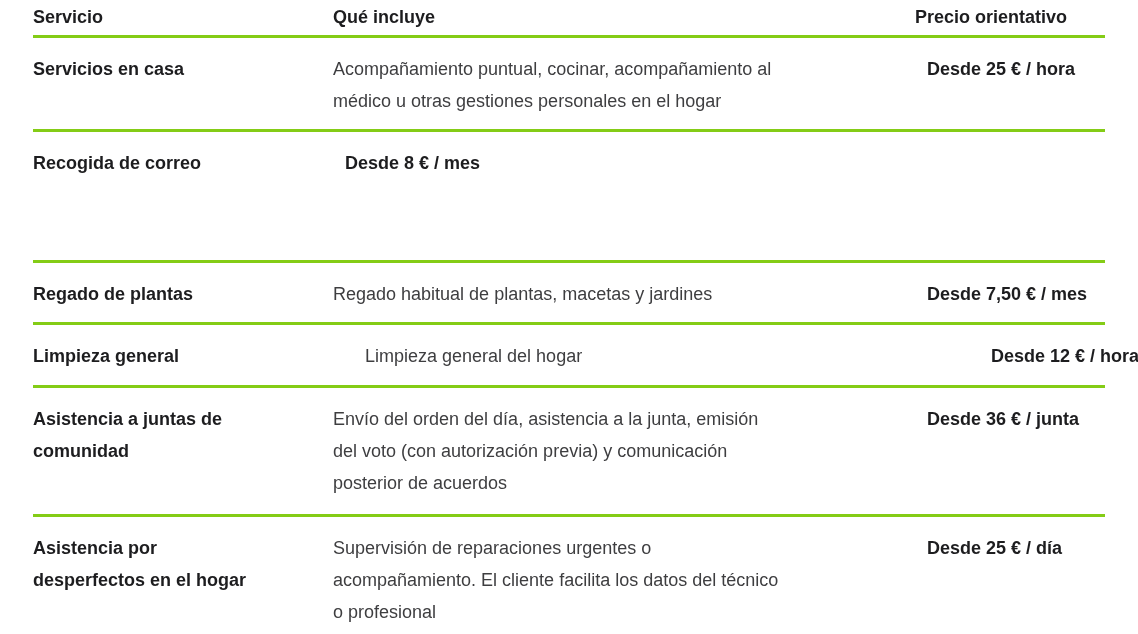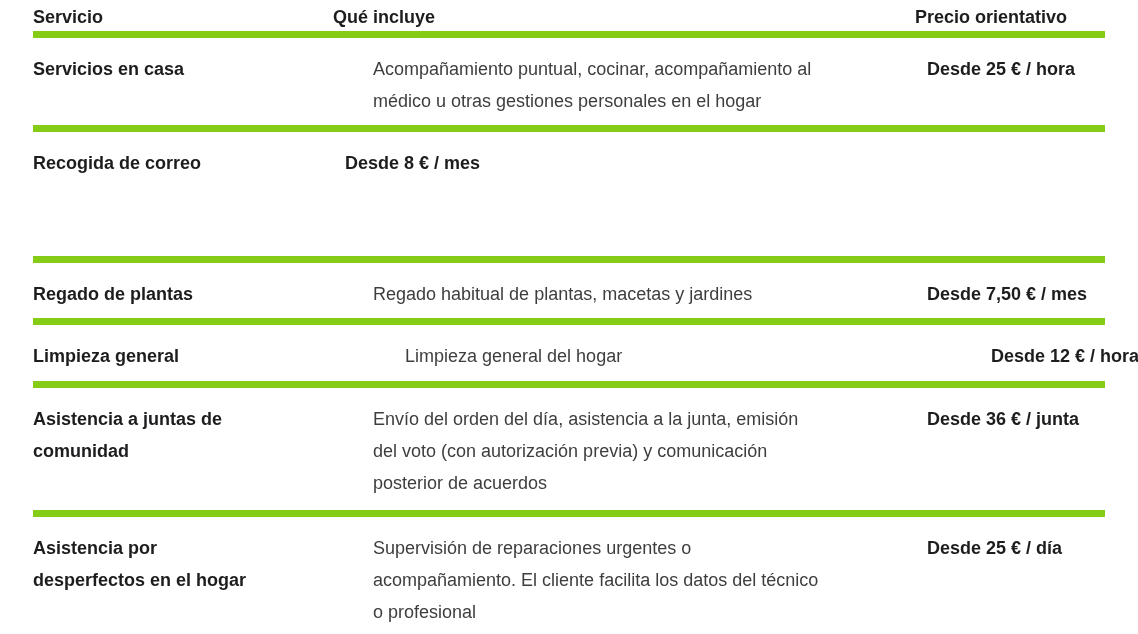--- a/index.html
+++ b/index.html
@@ -10,21 +10,21 @@
     background: #ffffff;
     font-family: "Liberation Sans", sans-serif;
   }
   .pricing-table {
     margin-left: 33px;
     width: 1072px;
   }
   .trow {
     display: grid;
     grid-template-columns: 300px 582px 190px;
-    border-bottom: 7px solid #84cc16;
+    border-bottom: 3px solid #84cc16;
     align-items: start;
   }
   .trow:last-child { border-bottom: none; }
 
   .trow.header-row {
     min-height: 38px;
     padding-top: 3px;
   }
   .cell {
     font-size: 18px;
@@ -46,21 +46,20 @@
   .body-row.h63  { min-height: 63px; gap: 32px; }
   .body-row.h129 { min-height: 129px; }
 
   .service-cell {
     font-weight: bold;
     max-width: 250px;
   }
   .desc-cell {
     color: #3e3e40;
     max-width: 458px;
-    margin-left: 40px;
   }
   .price-cell {
     font-weight: bold;
     white-space: nowrap;
     margin-left: 12px;
   }
 </style>
 </head>
 <body>
 

